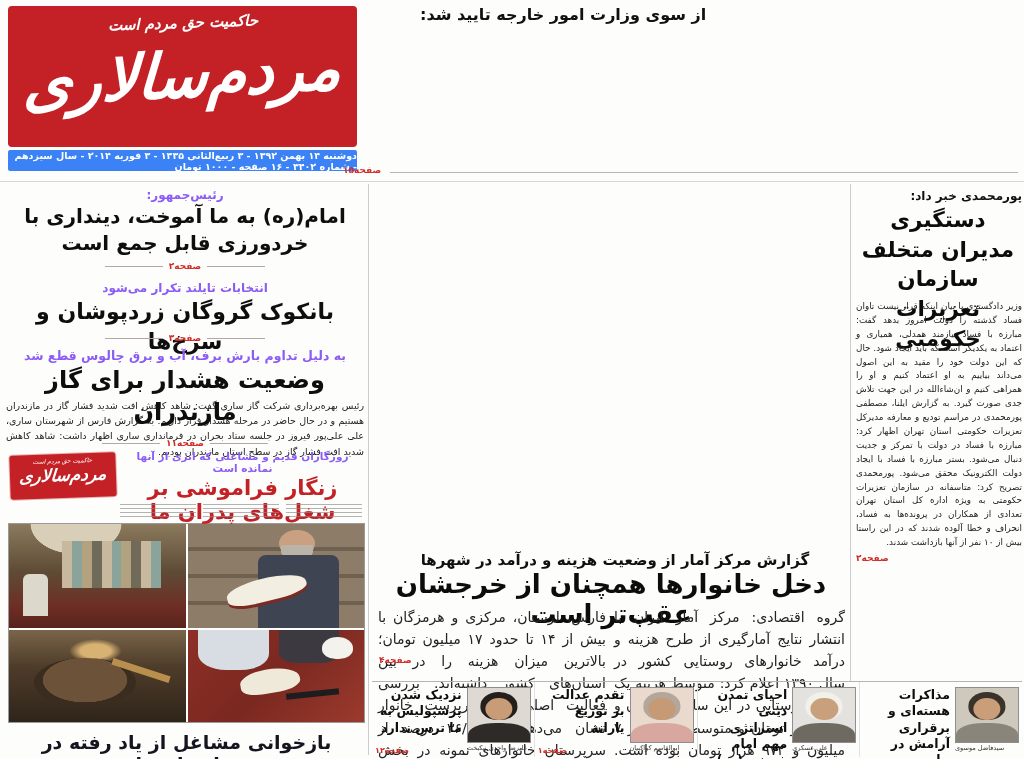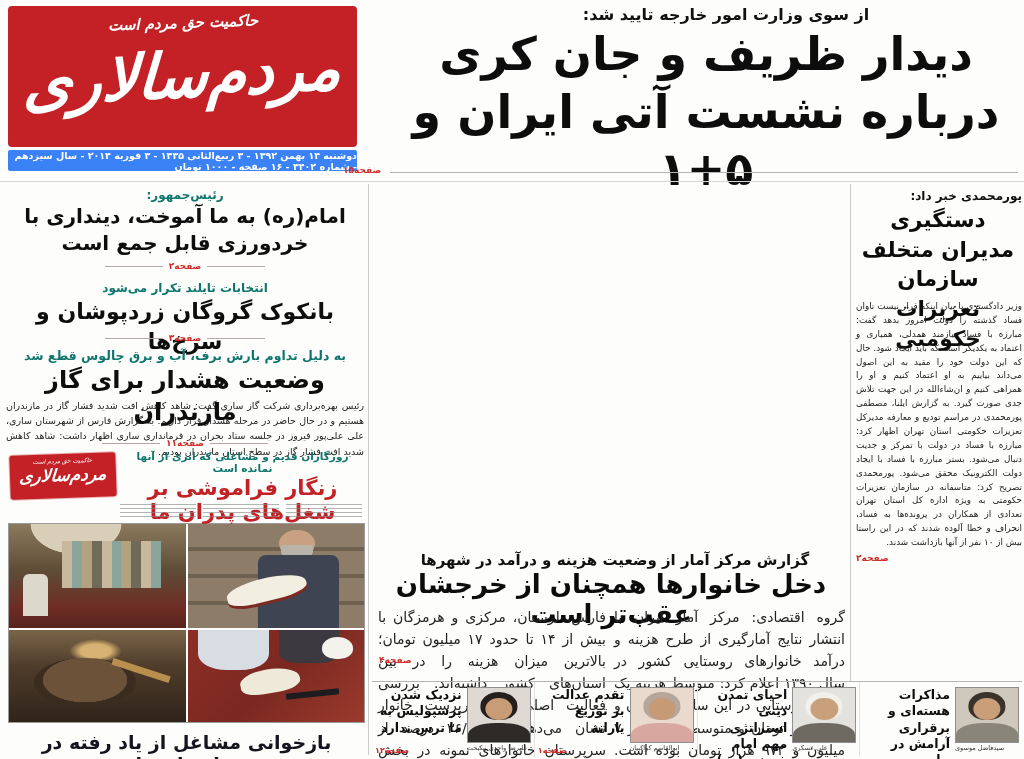--- a/index.html
+++ b/index.html
@@ -9,30 +9,30 @@
   
   #masthead{left:8px;top:6px;width:349px;height:141px;background:#c42127;border-radius:4px;}
   #masthead .tagline{position:absolute;top:8px;left:60px;width:230px;color:#fff;
       font-size:15px;font-weight:bold;font-style:italic;text-align:center;transform:rotate(-2deg);}
   #masthead .logotype{position:absolute;top:30px;left:0;width:100%;text-align:center;color:#fff;
       font-size:62px;font-weight:bold;font-style:italic;transform:rotate(-3deg) skewX(-6deg);
       letter-spacing:-2px;line-height:1.3;}
   #datebar{left:8px;top:150px;width:349px;height:21px;background:#3b82f6;border-radius:2px;
       color:#fff;font-size:9.5px;font-weight:bold;display:flex;align-items:center;justify-content:center;}
   
-  #lead-kicker{left:436px;top:5px;width:580px;text-align:center;font-size:16px;font-weight:bold;color:#111;}
+  #lead-kicker{left:420px;top:5px;width:580px;text-align:left;font-size:16px;font-weight:bold;color:#111;}
   #lead-headline{left:395px;top:26px;width:622px;text-align:center;font-size:46px;font-weight:800;
       line-height:1.25;color:#0d0d0d;letter-spacing:-1px;}
   #lead-rule{left:390px;top:172px;width:628px;height:1px;background:#b5b5b5;}
   #lead-page{left:343px;top:165px;font-size:9px;font-weight:bold;color:#d02b27;}
   #top-hairline{left:0;top:181px;width:1024px;height:1px;background:#d7d7d7;}
   
   .vdiv{width:1px;background:#cccccc;}
   
-  .kicker-red{color:#0f766e;font-weight:bold;text-align:center;}
+  .kicker-red{color:#8b5cf6;font-weight:bold;text-align:center;}
   .story-head{font-weight:800;color:#0e0e0e;text-align:center;line-height:1.35;}
   .pageref{display:flex;align-items:center;justify-content:center;gap:6px;
       color:#d02b27;font-size:9px;font-weight:bold;}
   .pageref::before,.pageref::after{content:"";height:1px;background:#b5a7a7;width:58px;}
   .story-body{font-size:9.5px;line-height:1.6;text-align:justify;color:#222;}
   
   #feature{left:8px;top:450px;width:357px;}
   #feature-logo{position:absolute;left:2px;top:4px;width:106px;height:44px;background:#c42127;
       border-radius:3px;transform:rotate(-2deg);color:#fff;text-align:center;box-shadow:0 0 0 1px #e9b7b7;}
   #feature-logo .mini-tag{font-size:6px;font-style:italic;margin-top:3px;}
@@ -107,24 +107,20 @@
 
 <div id="page">
 
   <div id="masthead" class="abs">
     <div class="tagline">حاکمیت حق مردم است</div>
     <div class="logotype">مردم‌سالاری</div>
   </div>
   <div id="datebar" class="abs">دوشنبه ۱۴ بهمن ۱۳۹۲ - ۳ ربیع‌الثانی ۱۴۳۵ - ۳ فوریه ۲۰۱۴ - سال سیزدهم - شماره ۳۴۰۲ - ۱۶ صفحه - ۱۰۰۰ تومان</div>
 
   <div id="lead-kicker" class="abs">از سوی وزارت امور خارجه تایید شد:</div>
-  <div id="lead-headline" class="abs">
-    <div>دیدار ظریف و جان کری</div>
-    <div>درباره نشست آتی ایران و ۵+۱</div>
-  </div>
   <div id="lead-rule" class="abs"></div>
   <div id="lead-page" class="abs">صفحه۱۵</div>
   <div id="top-hairline" class="abs"></div>
 
   <div class="abs vdiv" style="left:368px;top:184px;height:571px;"></div>
   <div class="abs vdiv" style="left:850px;top:184px;height:497px;"></div>
 
   <div class="abs kicker-red" style="left:10px;top:188px;width:350px;font-size:12px;">رئیس‌جمهور:</div>
   <div class="abs story-head" style="left:10px;top:203px;width:350px;font-size:20px;">امام(ره) به ما آموخت، دینداری با خردورزی قابل جمع است</div>
   <div class="abs pageref" style="left:10px;top:261px;width:350px;">

